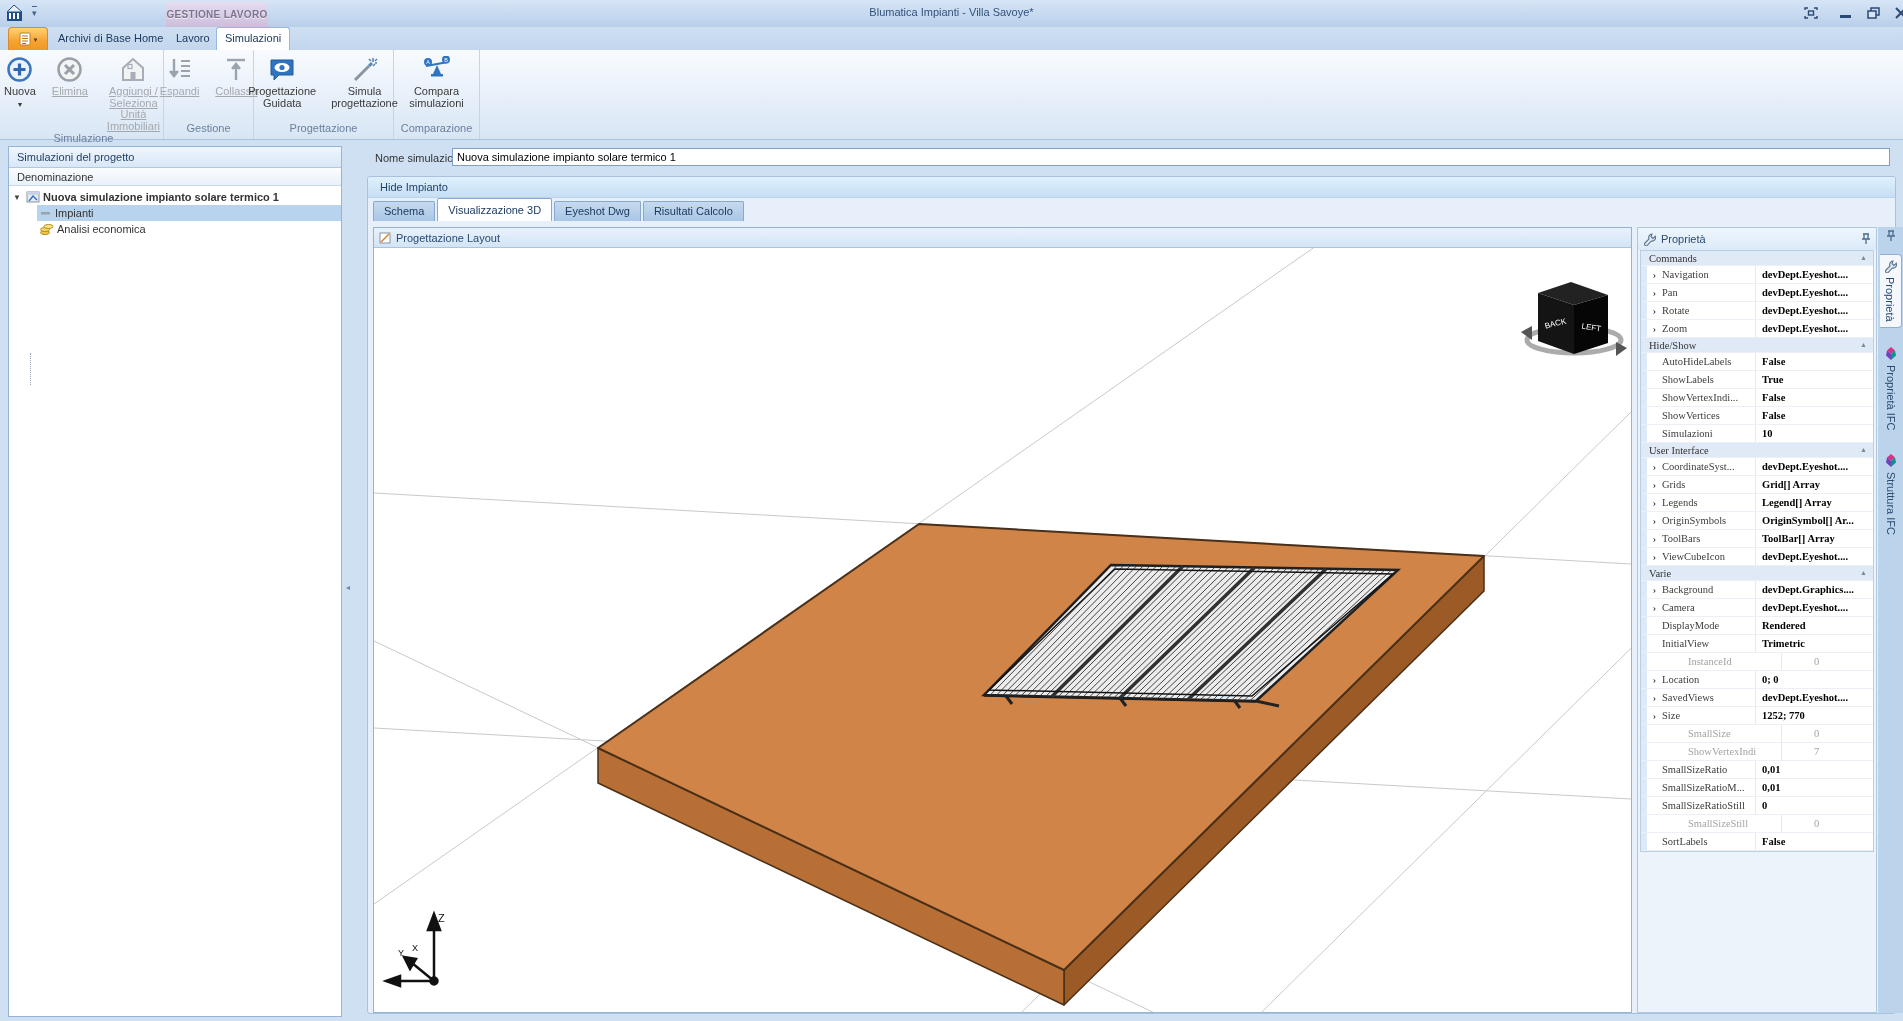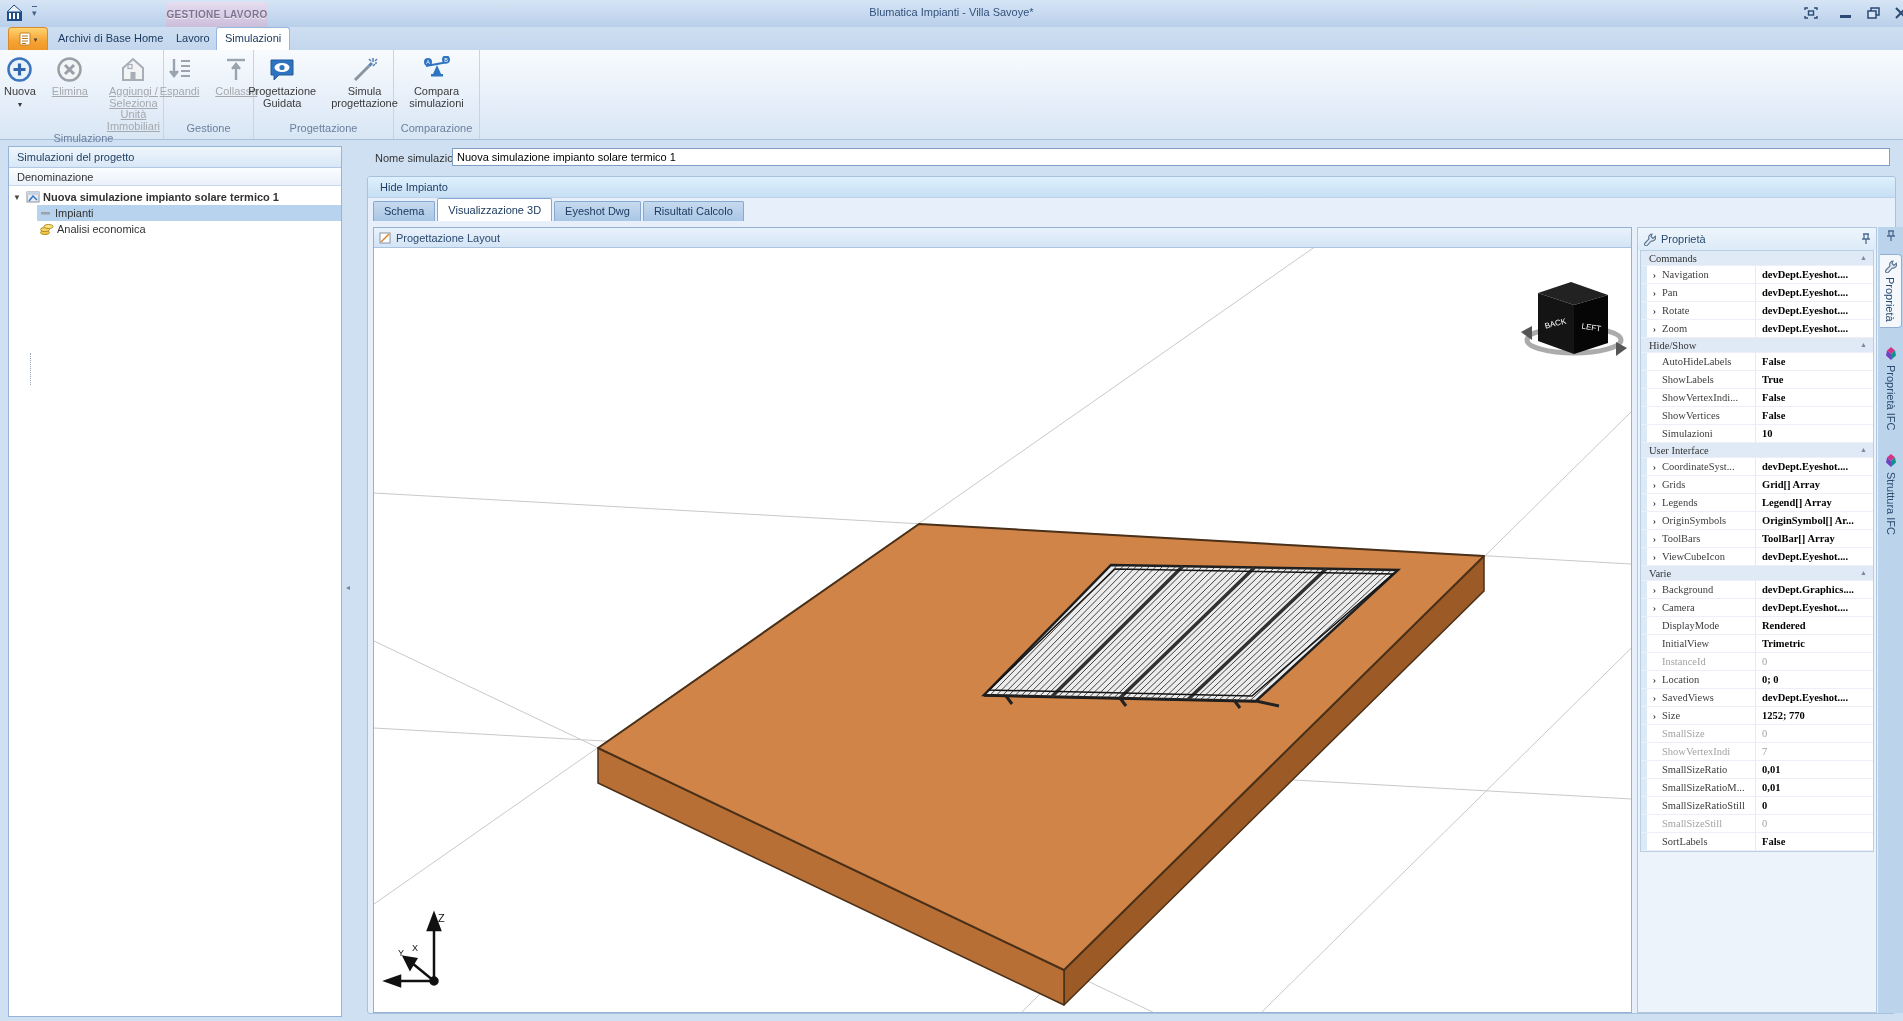--- a/index.html
+++ b/index.html
@@ -79,21 +79,21 @@
   .pgridwrap{margin:0 2px;border:1px solid #b9cfe6;background:#fff;font-family:Liberation Serif, serif;}
   .prow{display:flex;align-items:center;border-bottom:1px solid #eceff5;background:#fff;font-size:10.5px;}
   .pprop{height:18px;}
   .pgroup{height:15px;background:#dfeaf6;color:#333;padding-left:8px;}
   .gname{flex:1;}
   .gchev{font-size:7px;color:#7b8aa0;padding-right:6px;}
   .pindent{width:6px;align-self:stretch;background:#dce9f7;}
   .pexp{width:15px;text-align:center;color:#445;font-weight:bold;font-size:10px;}
   .plabel{width:94px;overflow:hidden;white-space:nowrap;color:#3c3c3c;border-right:1px solid #e4eaf2;align-self:stretch;display:flex;align-items:center;}
   .pvalue{flex:1;padding-left:6px;font-weight:bold;color:#000;overflow:hidden;white-space:nowrap;}
-  .pdis .plabel,.pdis .pvalue{color:#a3a3a3;font-weight:normal;}
+  .pdis .plabel,.pdis .pvalue{color:#a3a3a3;font-weight:normal;margin-left:26px;}
   
   .strip{position:absolute;left:1878px;top:227px;width:25px;height:786px;background:#bcd3ec;
          display:flex;flex-direction:column;align-items:center;}
   .pin{margin:3px 0 12px;}
   .vtab{display:flex;flex-direction:column;align-items:center;gap:4px;padding:5px 0;width:22px;
         color:#2b4a6f;margin-bottom:14px;border-radius:0 4px 4px 0;}
   .vtab.active{background:#f4f8fd;border:1px solid #8fb0d4;border-left:none;}
   .vlabel{writing-mode:vertical-rl;font-size:11px;}
 </style>
 </head>

